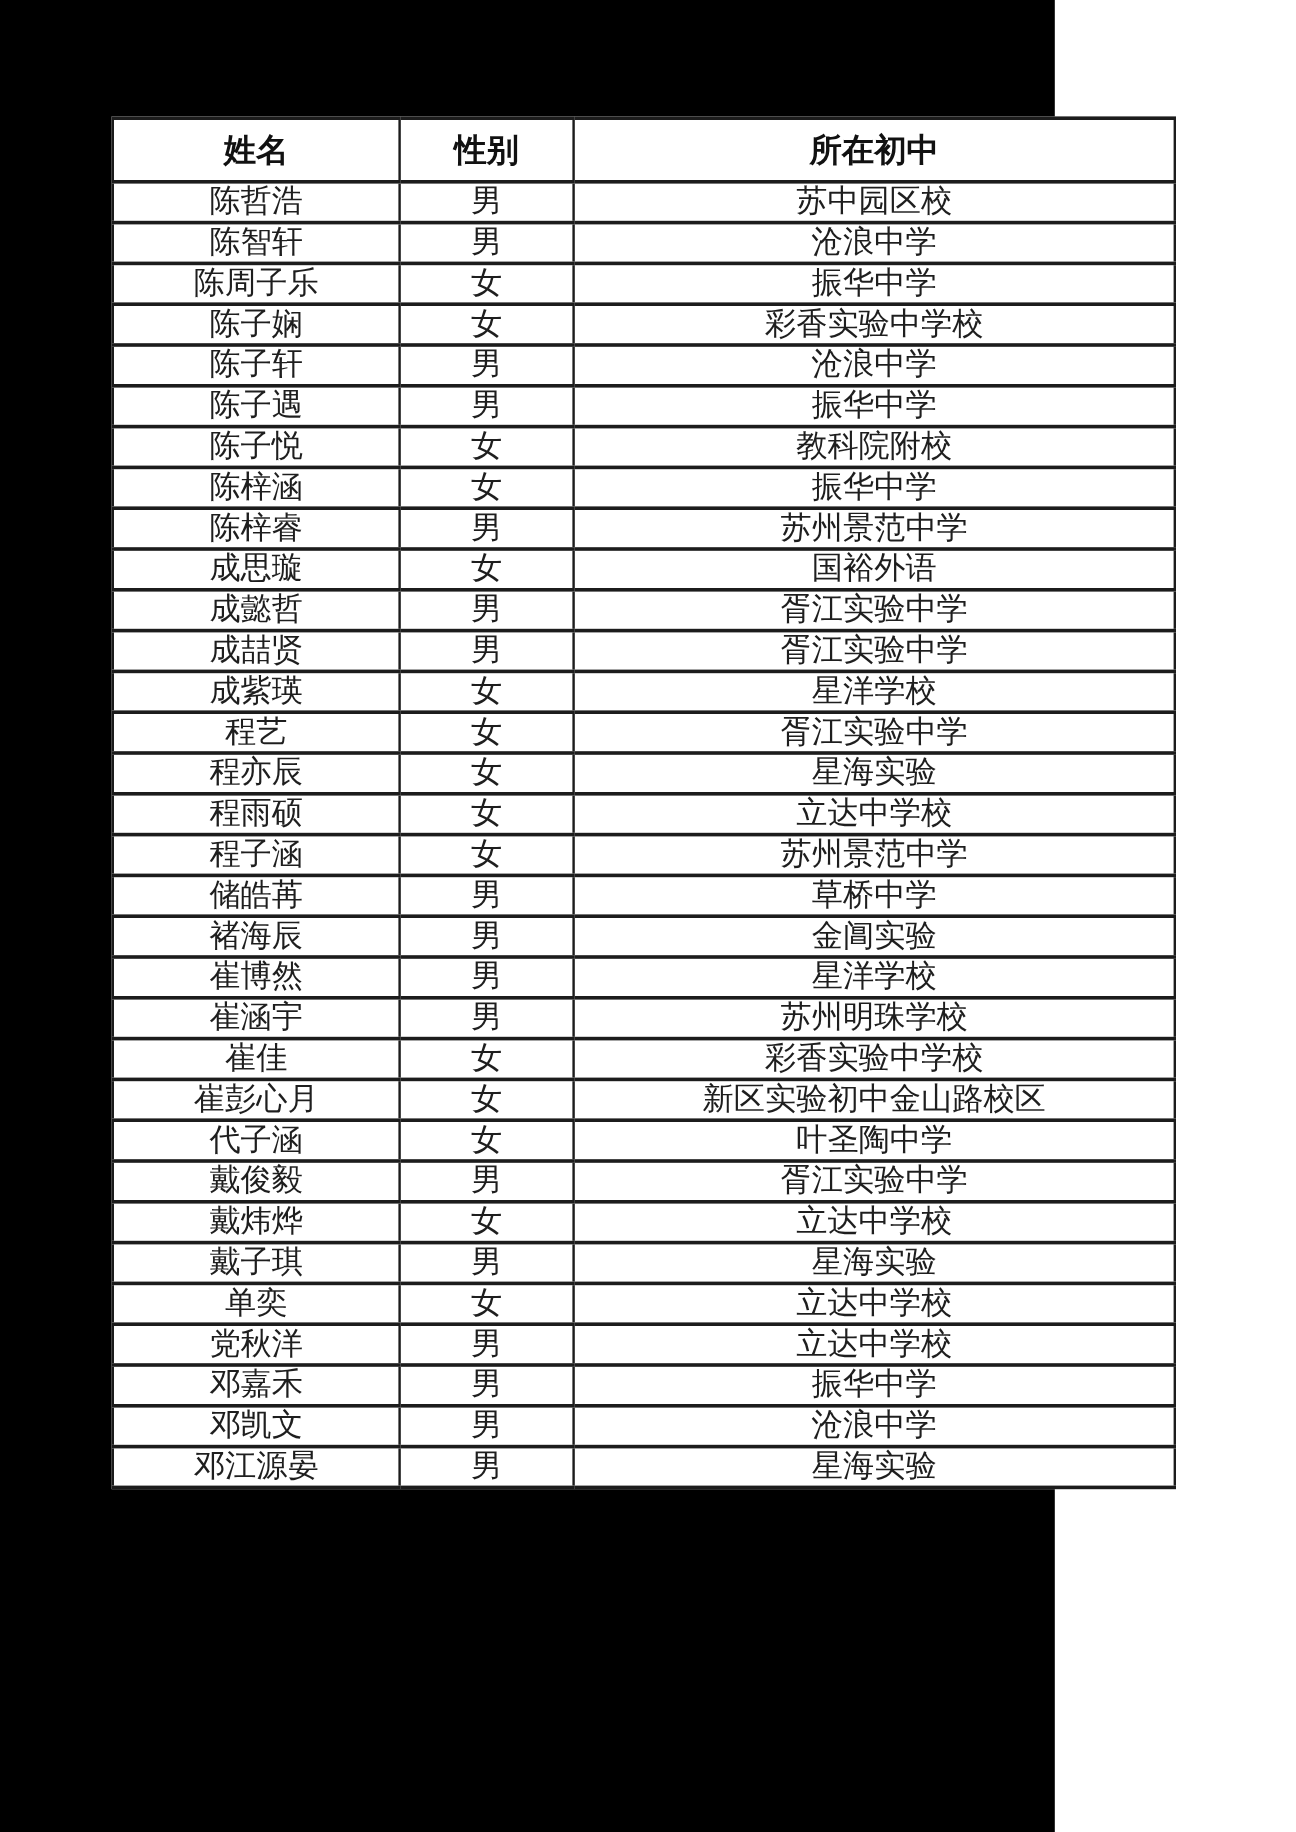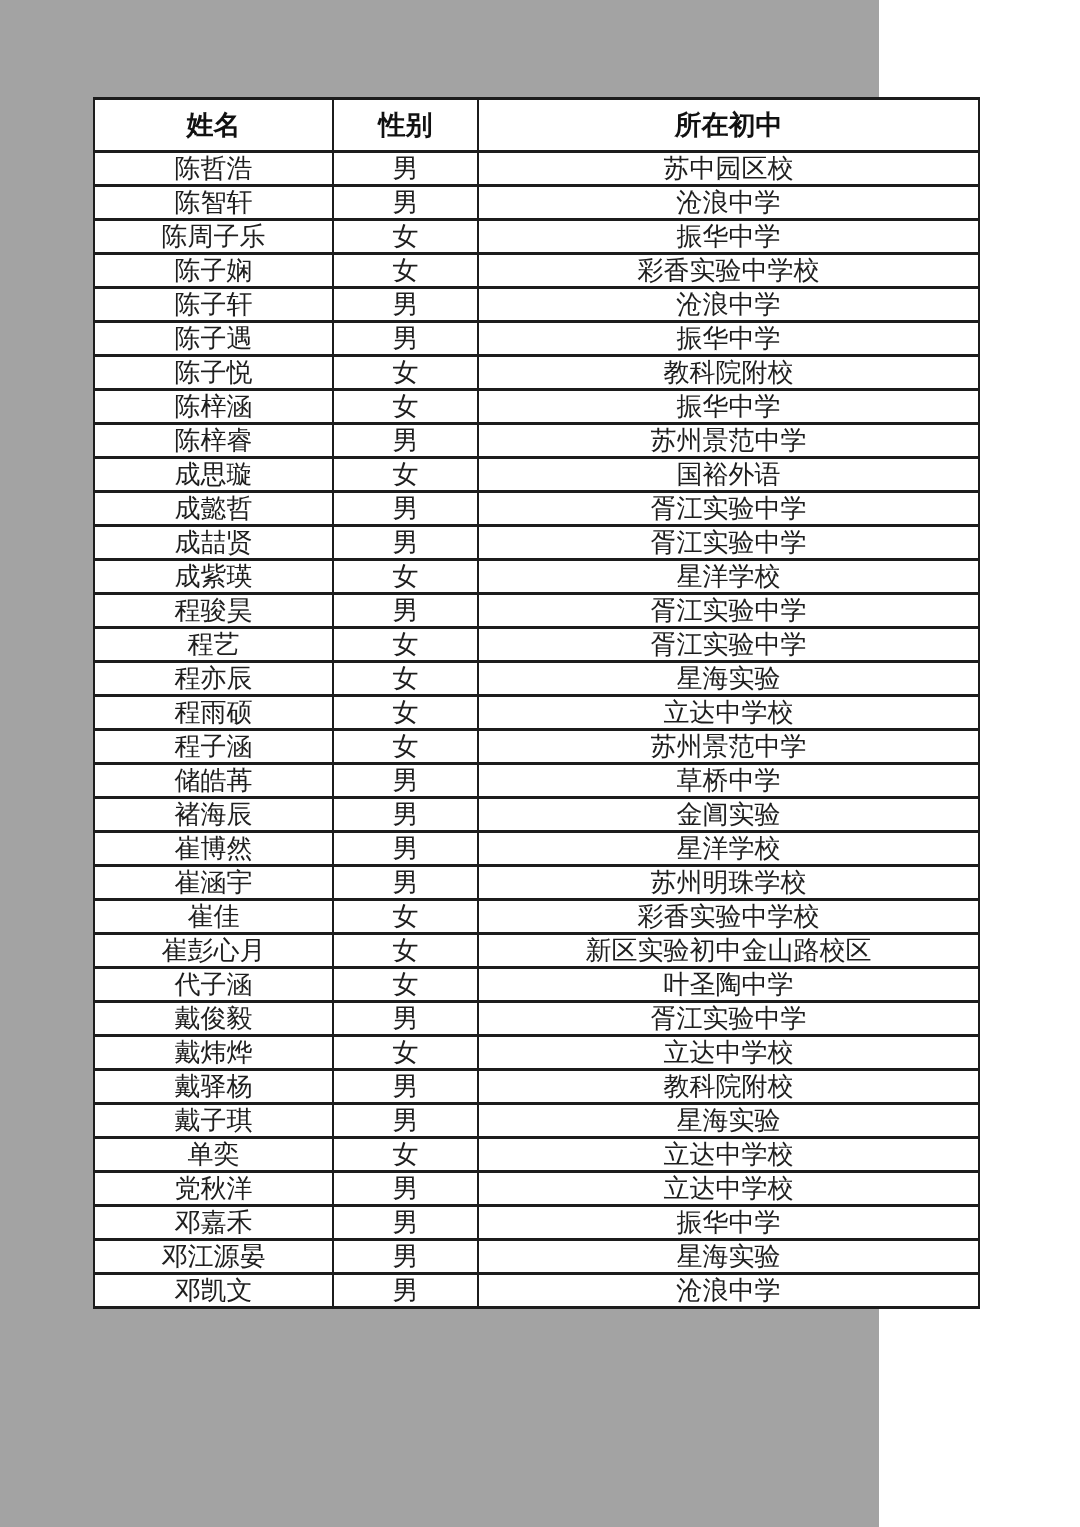--- a/index.html
+++ b/index.html
@@ -11,21 +11,21 @@
     width: 1080px;
     height: 1527px;
     position: relative;
     color: #1a1a1a;
   }
   .page {
     position: absolute;
     left: 0; top: 0;
     width: 879px;
     height: 1527px;
-    background: #a3a3a3;
+    background: #000000;
   }
   .roster-table-wrap {
     position: absolute;
     left: 93px;
     top: 97px;
   }
   table.roster {
     border-collapse: collapse;
     table-layout: fixed;
     width: 885px;
@@ -139,25 +139,20 @@
             <td>成喆贤</td>
             <td>男</td>
             <td>胥江实验中学</td>
           </tr>
           <tr>
             <td>成紫瑛</td>
             <td>女</td>
             <td>星洋学校</td>
           </tr>
           <tr>
-            <td>程骏昊</td>
-            <td>男</td>
-            <td>胥江实验中学</td>
-          </tr>
-          <tr>
             <td>程艺</td>
             <td>女</td>
             <td>胥江实验中学</td>
           </tr>
           <tr>
             <td>程亦辰</td>
             <td>女</td>
             <td>星海实验</td>
           </tr>
           <tr>
@@ -209,50 +204,45 @@
             <td>戴俊毅</td>
             <td>男</td>
             <td>胥江实验中学</td>
           </tr>
           <tr>
             <td>戴炜烨</td>
             <td>女</td>
             <td>立达中学校</td>
           </tr>
           <tr>
-            <td>戴驿杨</td>
-            <td>男</td>
-            <td>教科院附校</td>
-          </tr>
-          <tr>
             <td>戴子琪</td>
             <td>男</td>
             <td>星海实验</td>
           </tr>
           <tr>
             <td>单奕</td>
             <td>女</td>
             <td>立达中学校</td>
           </tr>
           <tr>
             <td>党秋洋</td>
             <td>男</td>
             <td>立达中学校</td>
           </tr>
           <tr>
             <td>邓嘉禾</td>
             <td>男</td>
             <td>振华中学</td>
           </tr>
           <tr>
+            <td>邓凯文</td>
+            <td>男</td>
+            <td>沧浪中学</td>
+          </tr>
+          <tr>
             <td>邓江源晏</td>
             <td>男</td>
             <td>星海实验</td>
-          </tr>
-          <tr>
-            <td>邓凯文</td>
-            <td>男</td>
-            <td>沧浪中学</td>
           </tr>
         </tbody>
     </table>
   </div>
 </div>
 
 </body></html>

